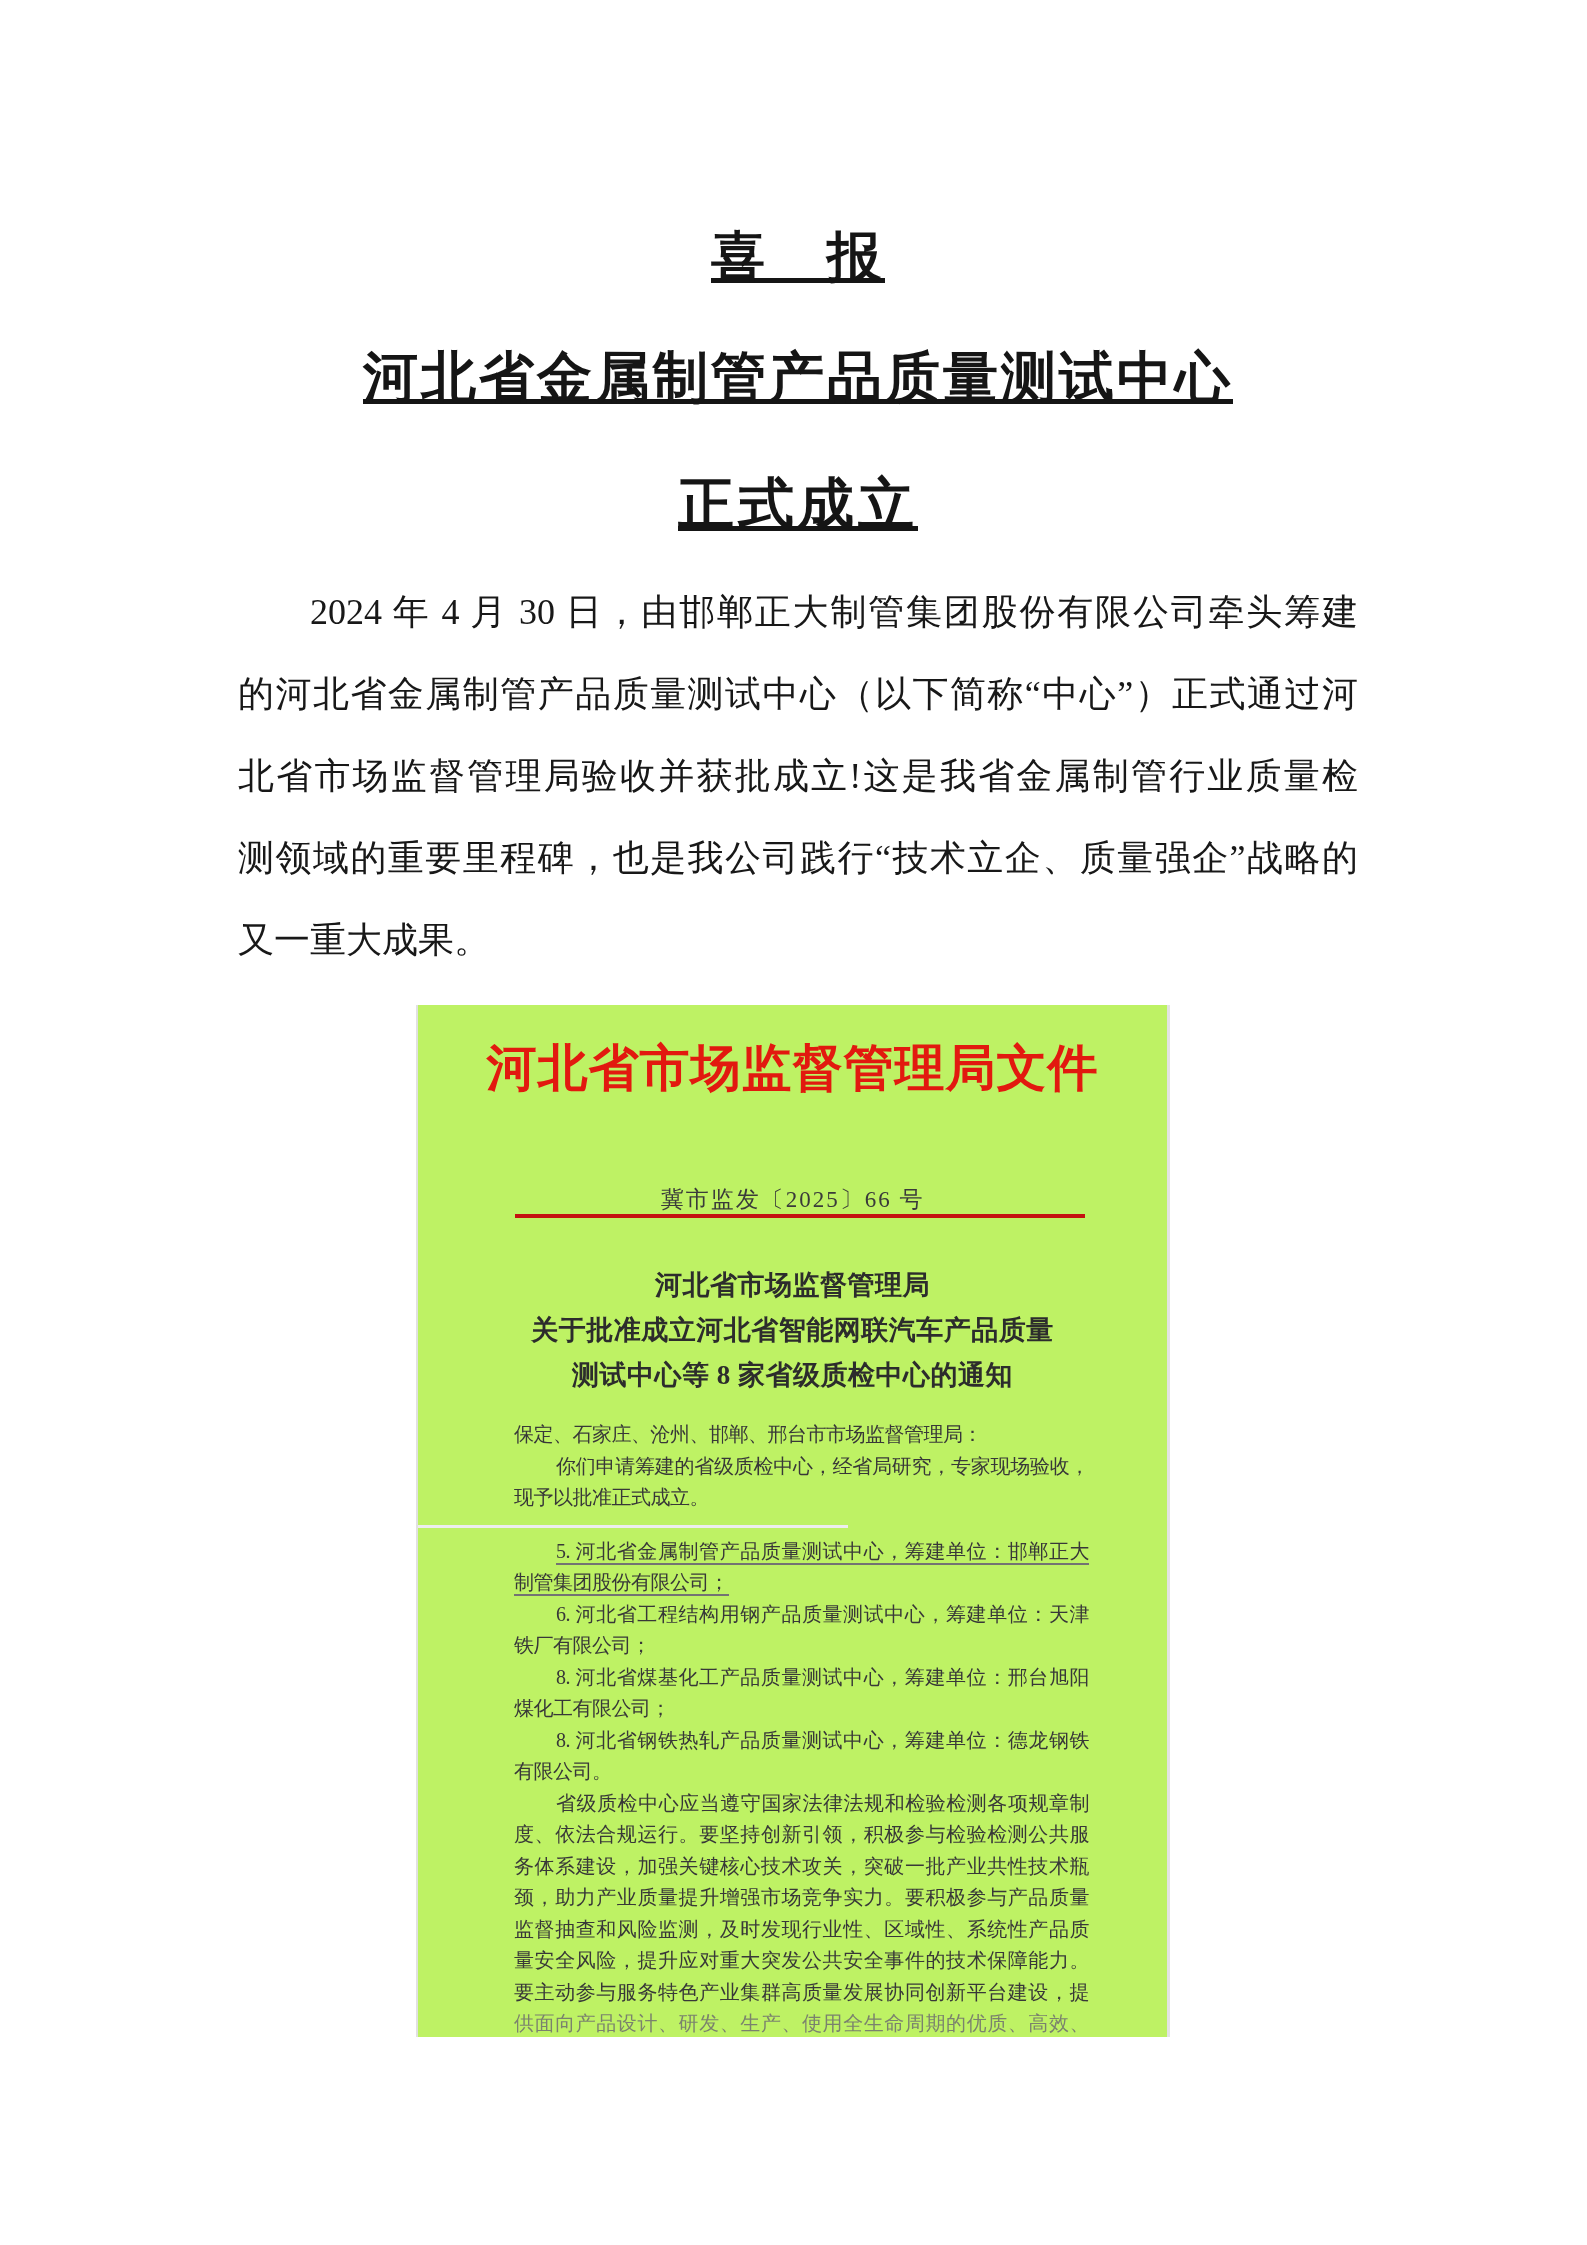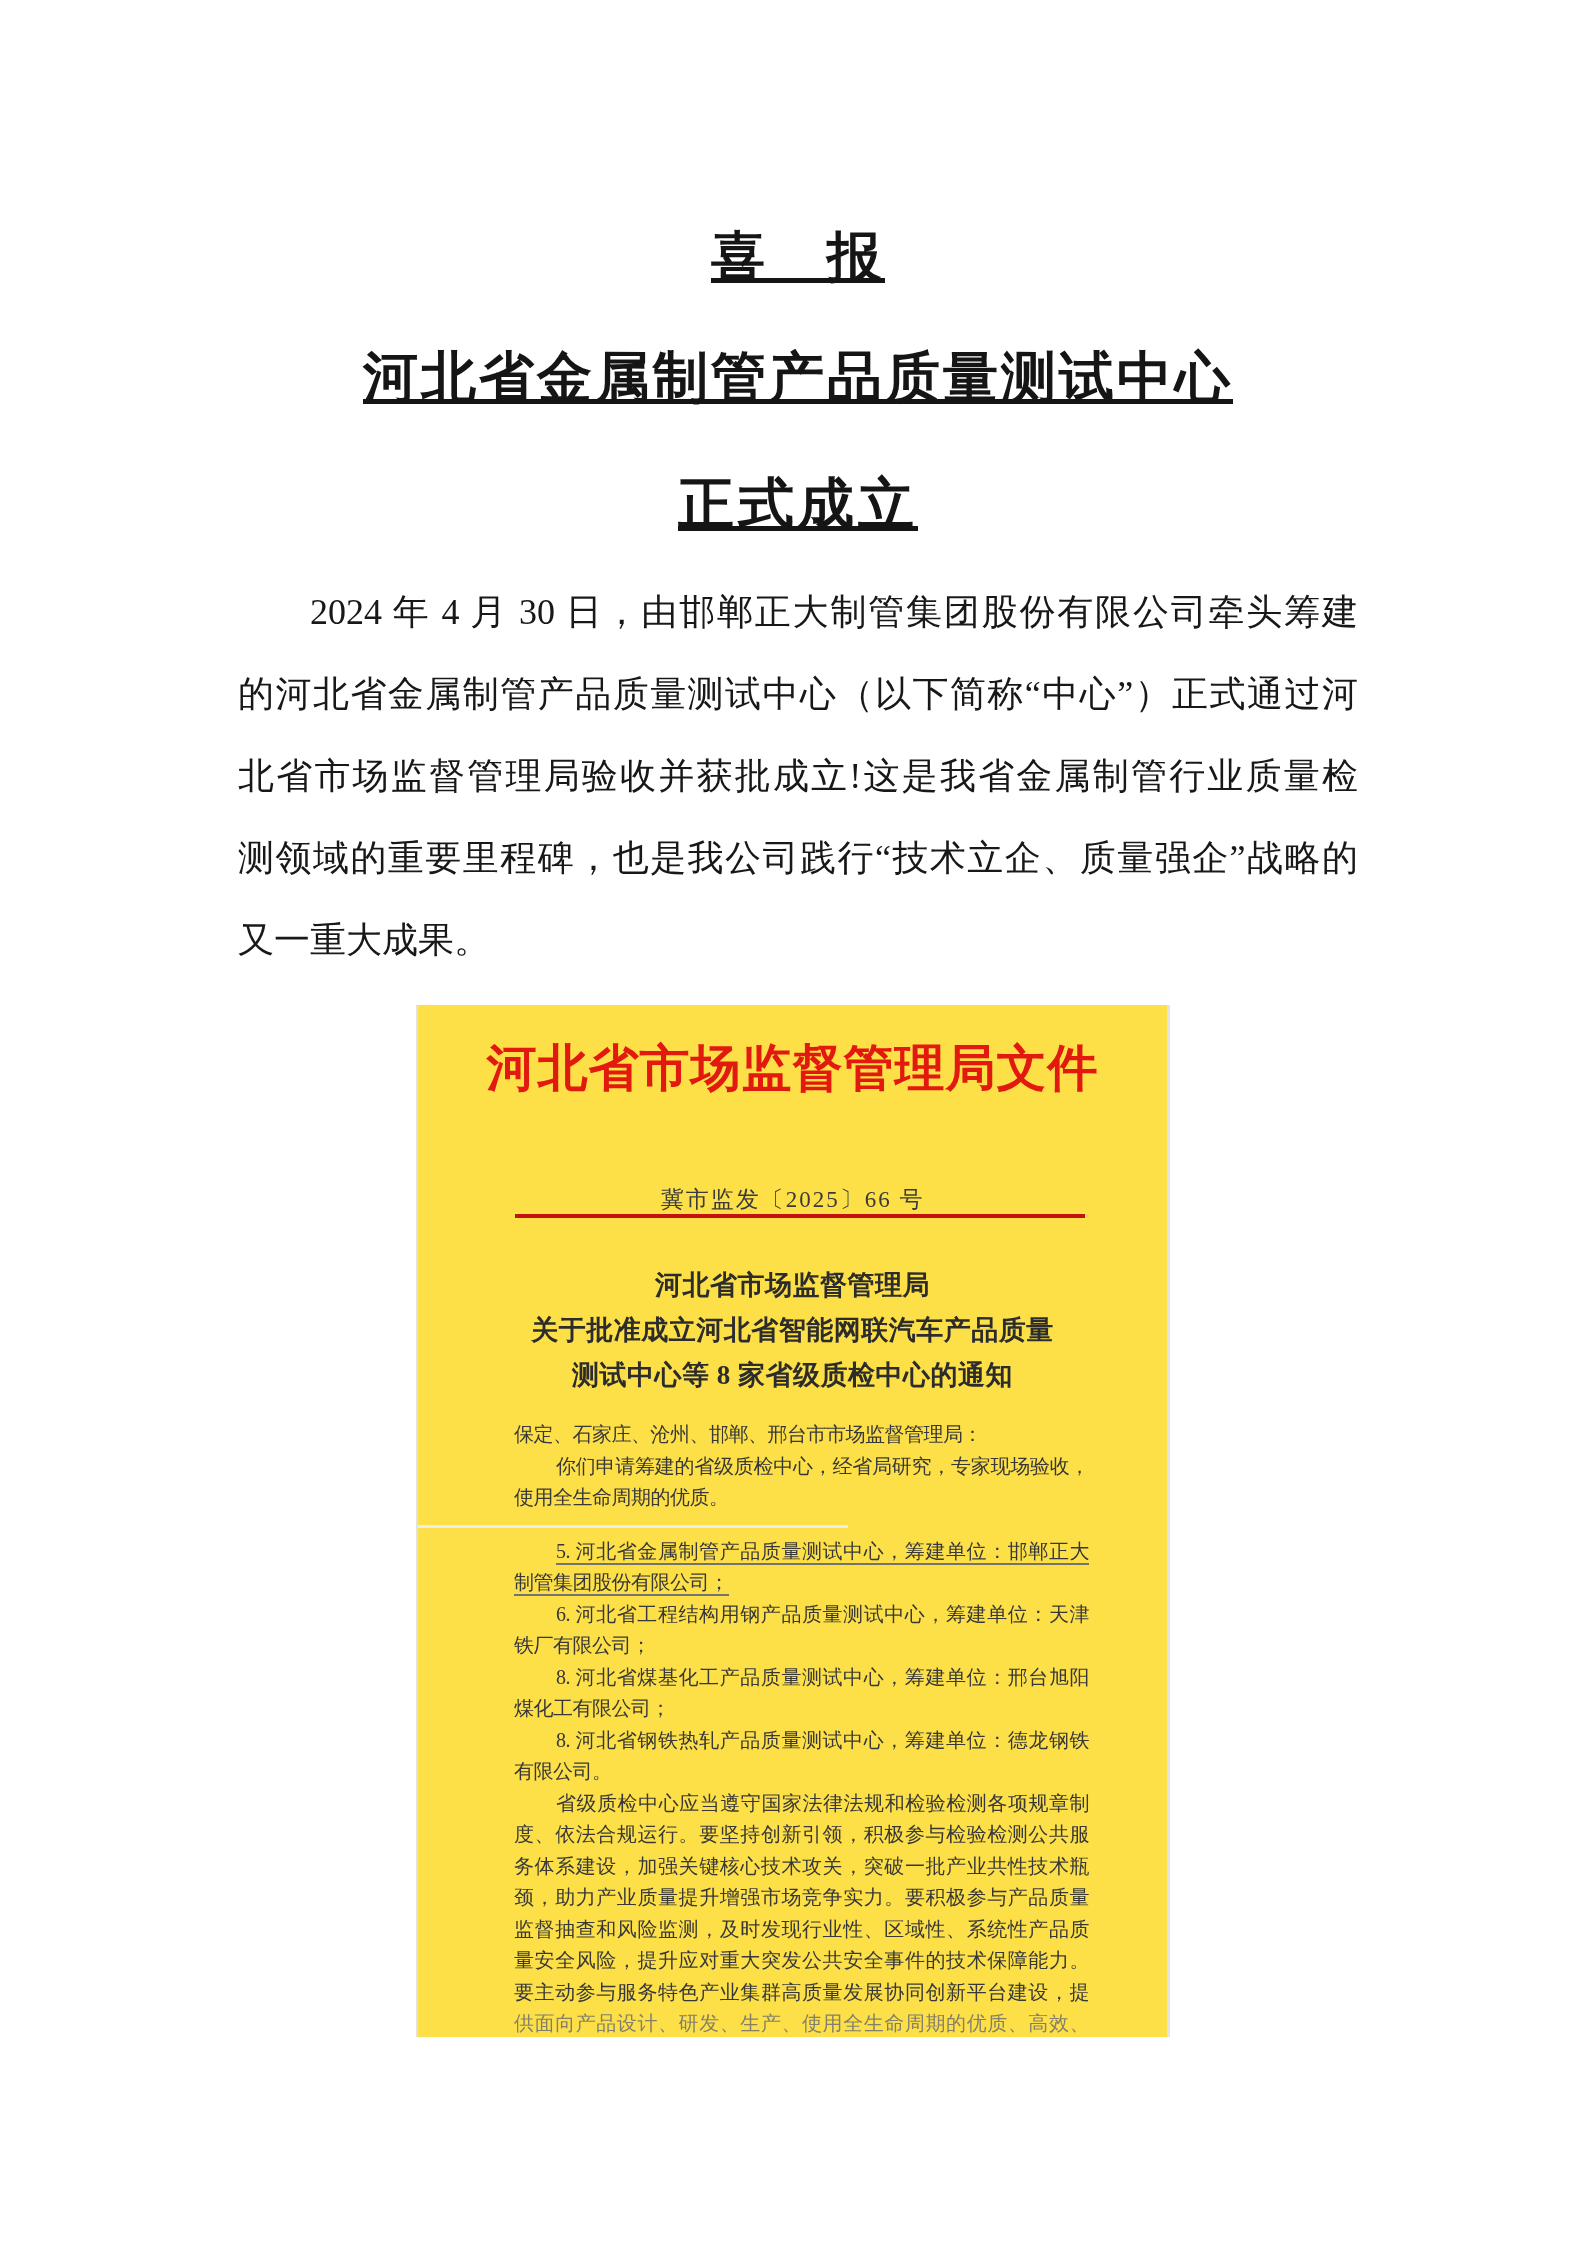--- a/index.html
+++ b/index.html
@@ -23,21 +23,21 @@
     width:1120px;height:82px;line-height:82px;font-size:36px;color:#181818;
     text-align:justify;text-justify:inter-character;text-align-last:justify;
     overflow:hidden;
   }
   .pline.first{text-indent:72px;}
   .pline.last{text-align:justify;text-align-last:left;}
 
   
   #scan{
     left:416px;top:1005px;width:754px;height:1032px;
-    background:#fde047;box-sizing:border-box;overflow:hidden;
+    background:#bef264;box-sizing:border-box;overflow:hidden;
     border-left:2px solid #e1e1e1;border-right:3px solid #e3e3e3;
   }
   #letterhead{
     top:32px;left:0;width:100%;text-align:center;
     font-size:50px;line-height:62px;font-weight:700;letter-spacing:1px;
     color:#e2190f;white-space:nowrap;
   }
   #docnum{
     top:180px;left:0;width:100%;height:30px;line-height:30px;text-align:center;
     font-size:23px;letter-spacing:2px;color:#3a3a3a;white-space:nowrap;
@@ -82,21 +82,21 @@
 
   <div class="abs" id="doctitle">
     <div>河北省市场监督管理局</div>
     <div>关于批准成立河北省智能网联汽车产品质量</div>
     <div>测试中心等 8 家省级质检中心的通知</div>
   </div>
 
   <div class="abs" id="docbody">
     <div class="dline">保定、石家庄、沧州、邯郸、邢台市市场监督管理局：</div>
     <div class="dline just ind">你们申请筹建的省级质检中心，经省局研究，专家现场验收，</div>
-    <div class="dline">使用全生命周期的优质。</div>
+    <div class="dline">现予以批准正式成立。</div>
 
     <div class="spacer"></div>
 
     <div class="dline just ind"><span class="redline">5. 河北省金属制管产品质量测试中心，筹建单位：邯郸正大</span></div>
     <div class="dline"><span class="redline">制管集团股份有限公司；</span></div>
 
     <div class="dline just ind">6. 河北省工程结构用钢产品质量测试中心，筹建单位：天津</div>
     <div class="dline">铁厂有限公司；</div>
 
     <div class="dline just ind">8. 河北省煤基化工产品质量测试中心，筹建单位：邢台旭阳</div>

